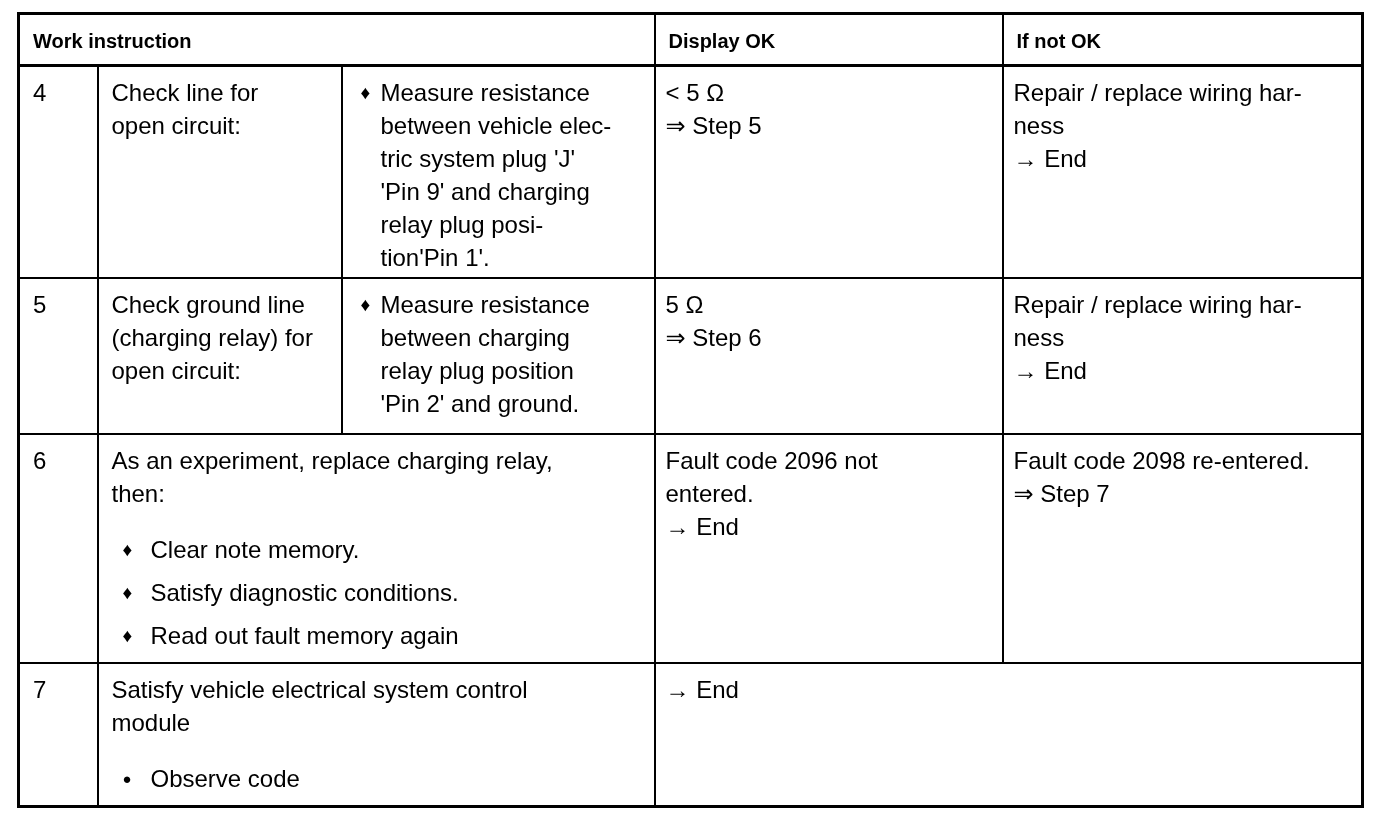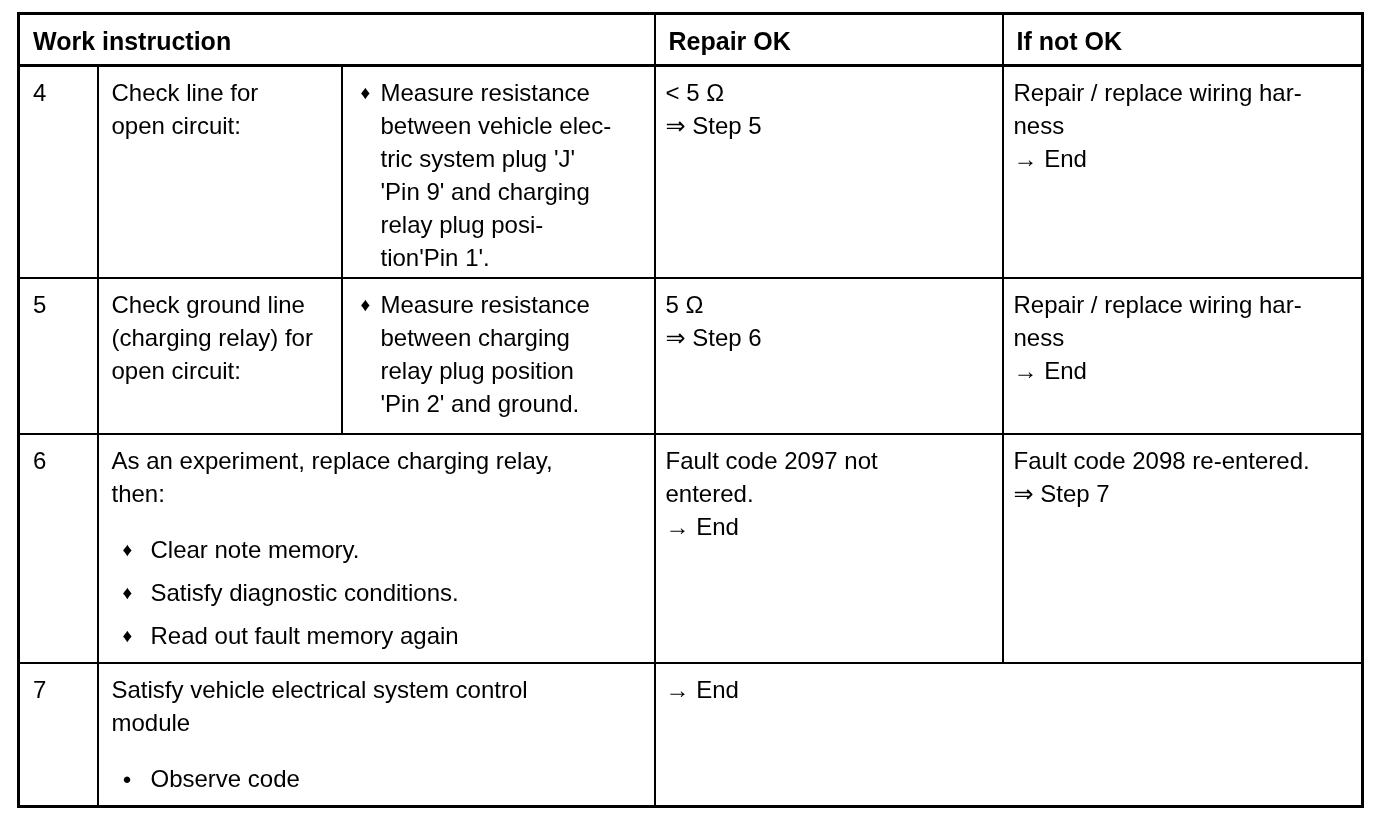--- a/index.html
+++ b/index.html
@@ -12,21 +12,21 @@
     border-collapse:collapse; table-layout:fixed;
     border:3px solid #000;
     font-size:24px; line-height:33px;
   }
   .diag th, .diag td {
     border:2px solid #000; vertical-align:top; text-align:left; font-weight:normal;
     overflow:hidden;
   }
   .diag tr.hdr th {
     border-bottom:3px solid #000;
-    font-weight:bold; font-size:25px;
+    font-weight:bold; font-size:20px;
     vertical-align:middle;
     padding:4px 8px 0 13px;
   }
   .ml { white-space:pre-line; }
 
   td.step   { padding:9px 4px 0 13px; }
   td.task   { padding:9px 16px 0 13px;margin-left:41px; }
   td.detail { padding:9px 4px 0 0; }
   td.okcell, td.nokcell { padding:9px 20px 0 10px; }
   td.merged { padding:9px 10px 0 13px;margin-left:22px; }
@@ -51,21 +51,21 @@
       <col style="width:79px">
       <col style="width:244px">
       <col style="width:313px">
       <col style="width:348px">
       <col style="width:360px">
     </colgroup>
 
     <tbody>
         <tr class="hdr" style="height:52px">
       <th colspan="3">Work instruction</th>
-      <th>Repair OK</th>
+      <th>Display OK</th>
       <th>If not OK</th>
     </tr>
 
     <tr style="height:212px">
       <td class="step">
         <span>4</span>
       </td>
       <td class="task">
         <div class="ml">Check line for
 open circuit:</div>
@@ -137,21 +137,21 @@
             <span class="bul">♦</span>
             <span>Satisfy diagnostic conditions.</span>
           </div>
           <div class="li">
             <span class="bul">♦</span>
             <span>Read out fault memory again</span>
           </div>
         </div>
       </td>
       <td class="okcell">
-        <div class="ml">Fault code 2097 not
+        <div class="ml">Fault code 2096 not
 entered.
 → End</div>
       </td>
       <td class="nokcell">
         <div class="ml">Fault code 2098 re-entered.
 ⇒ Step 7</div>
       </td>
     </tr>
 
     <tr style="height:137px">

